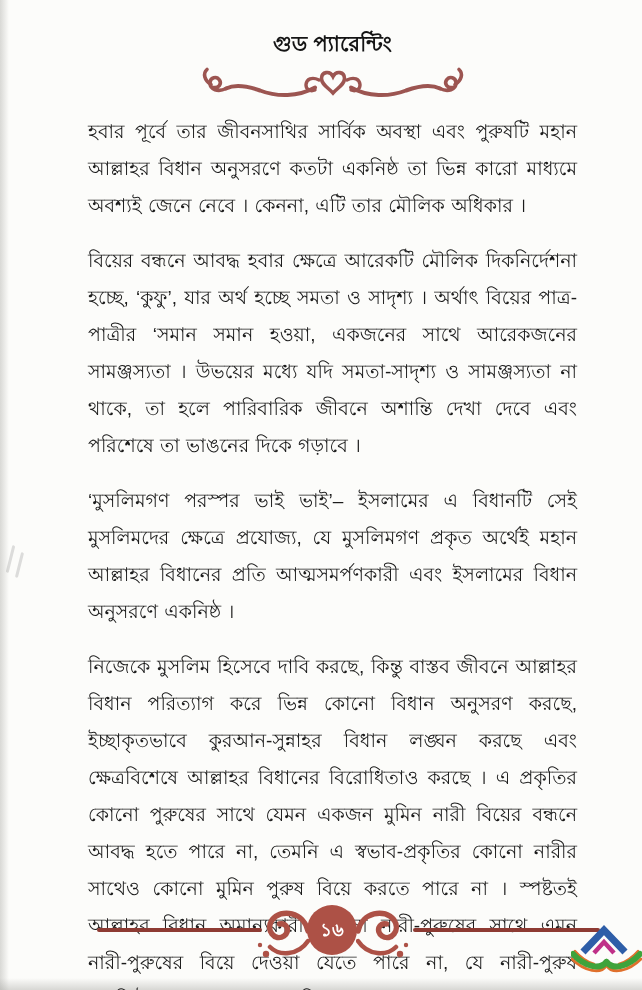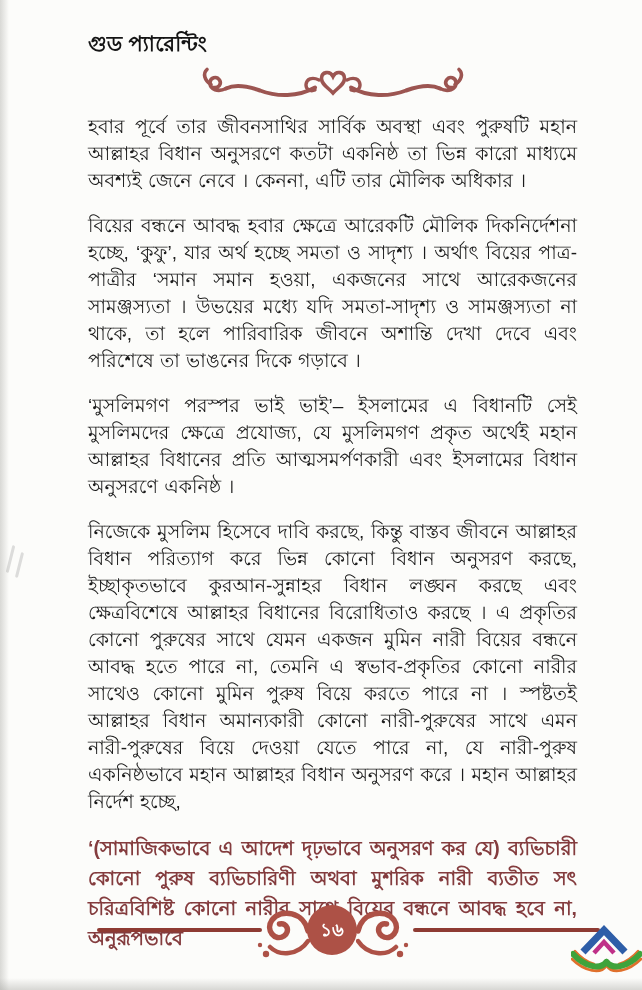--- a/index.html
+++ b/index.html
@@ -25,32 +25,32 @@
     position:absolute; background:rgba(110,110,110,.22); border-radius:2px;
   }
   .smudge.a { left:9px; top:545px; width:3px; height:28px; transform:rotate(14deg); }
   .smudge.b { left:18px; top:552px; width:3px; height:26px; transform:rotate(14deg); }
 
   .content {
     position:absolute; left:88px; top:28px; width:489px;
   }
   .title {
     margin:0; padding:0;
-    text-align:left;
+    text-align:center;
     font-size:21px; font-weight:600;
     color:#141414;
     letter-spacing:.2px;
   }
   .header-orn { display:block; margin:1px auto 0; }
   .orn-stroke { fill:none; stroke:var(--ornament_red,#9c5551); stroke-linecap:round; }
 
   .para {
     margin:0 0 18px 0;
     font-size:19px;
-    line-height:27px;
+    line-height:37px;
     text-align:justify;
     color:var(--body_text,#1b1b1b);
     word-spacing:1px;
   }
   .para.first { margin-top:11px; }
   .para.quote {
     color:var(--quote_text,#843c3e);
     font-weight:600;
     font-size:19.5px;
     line-height:30px;

